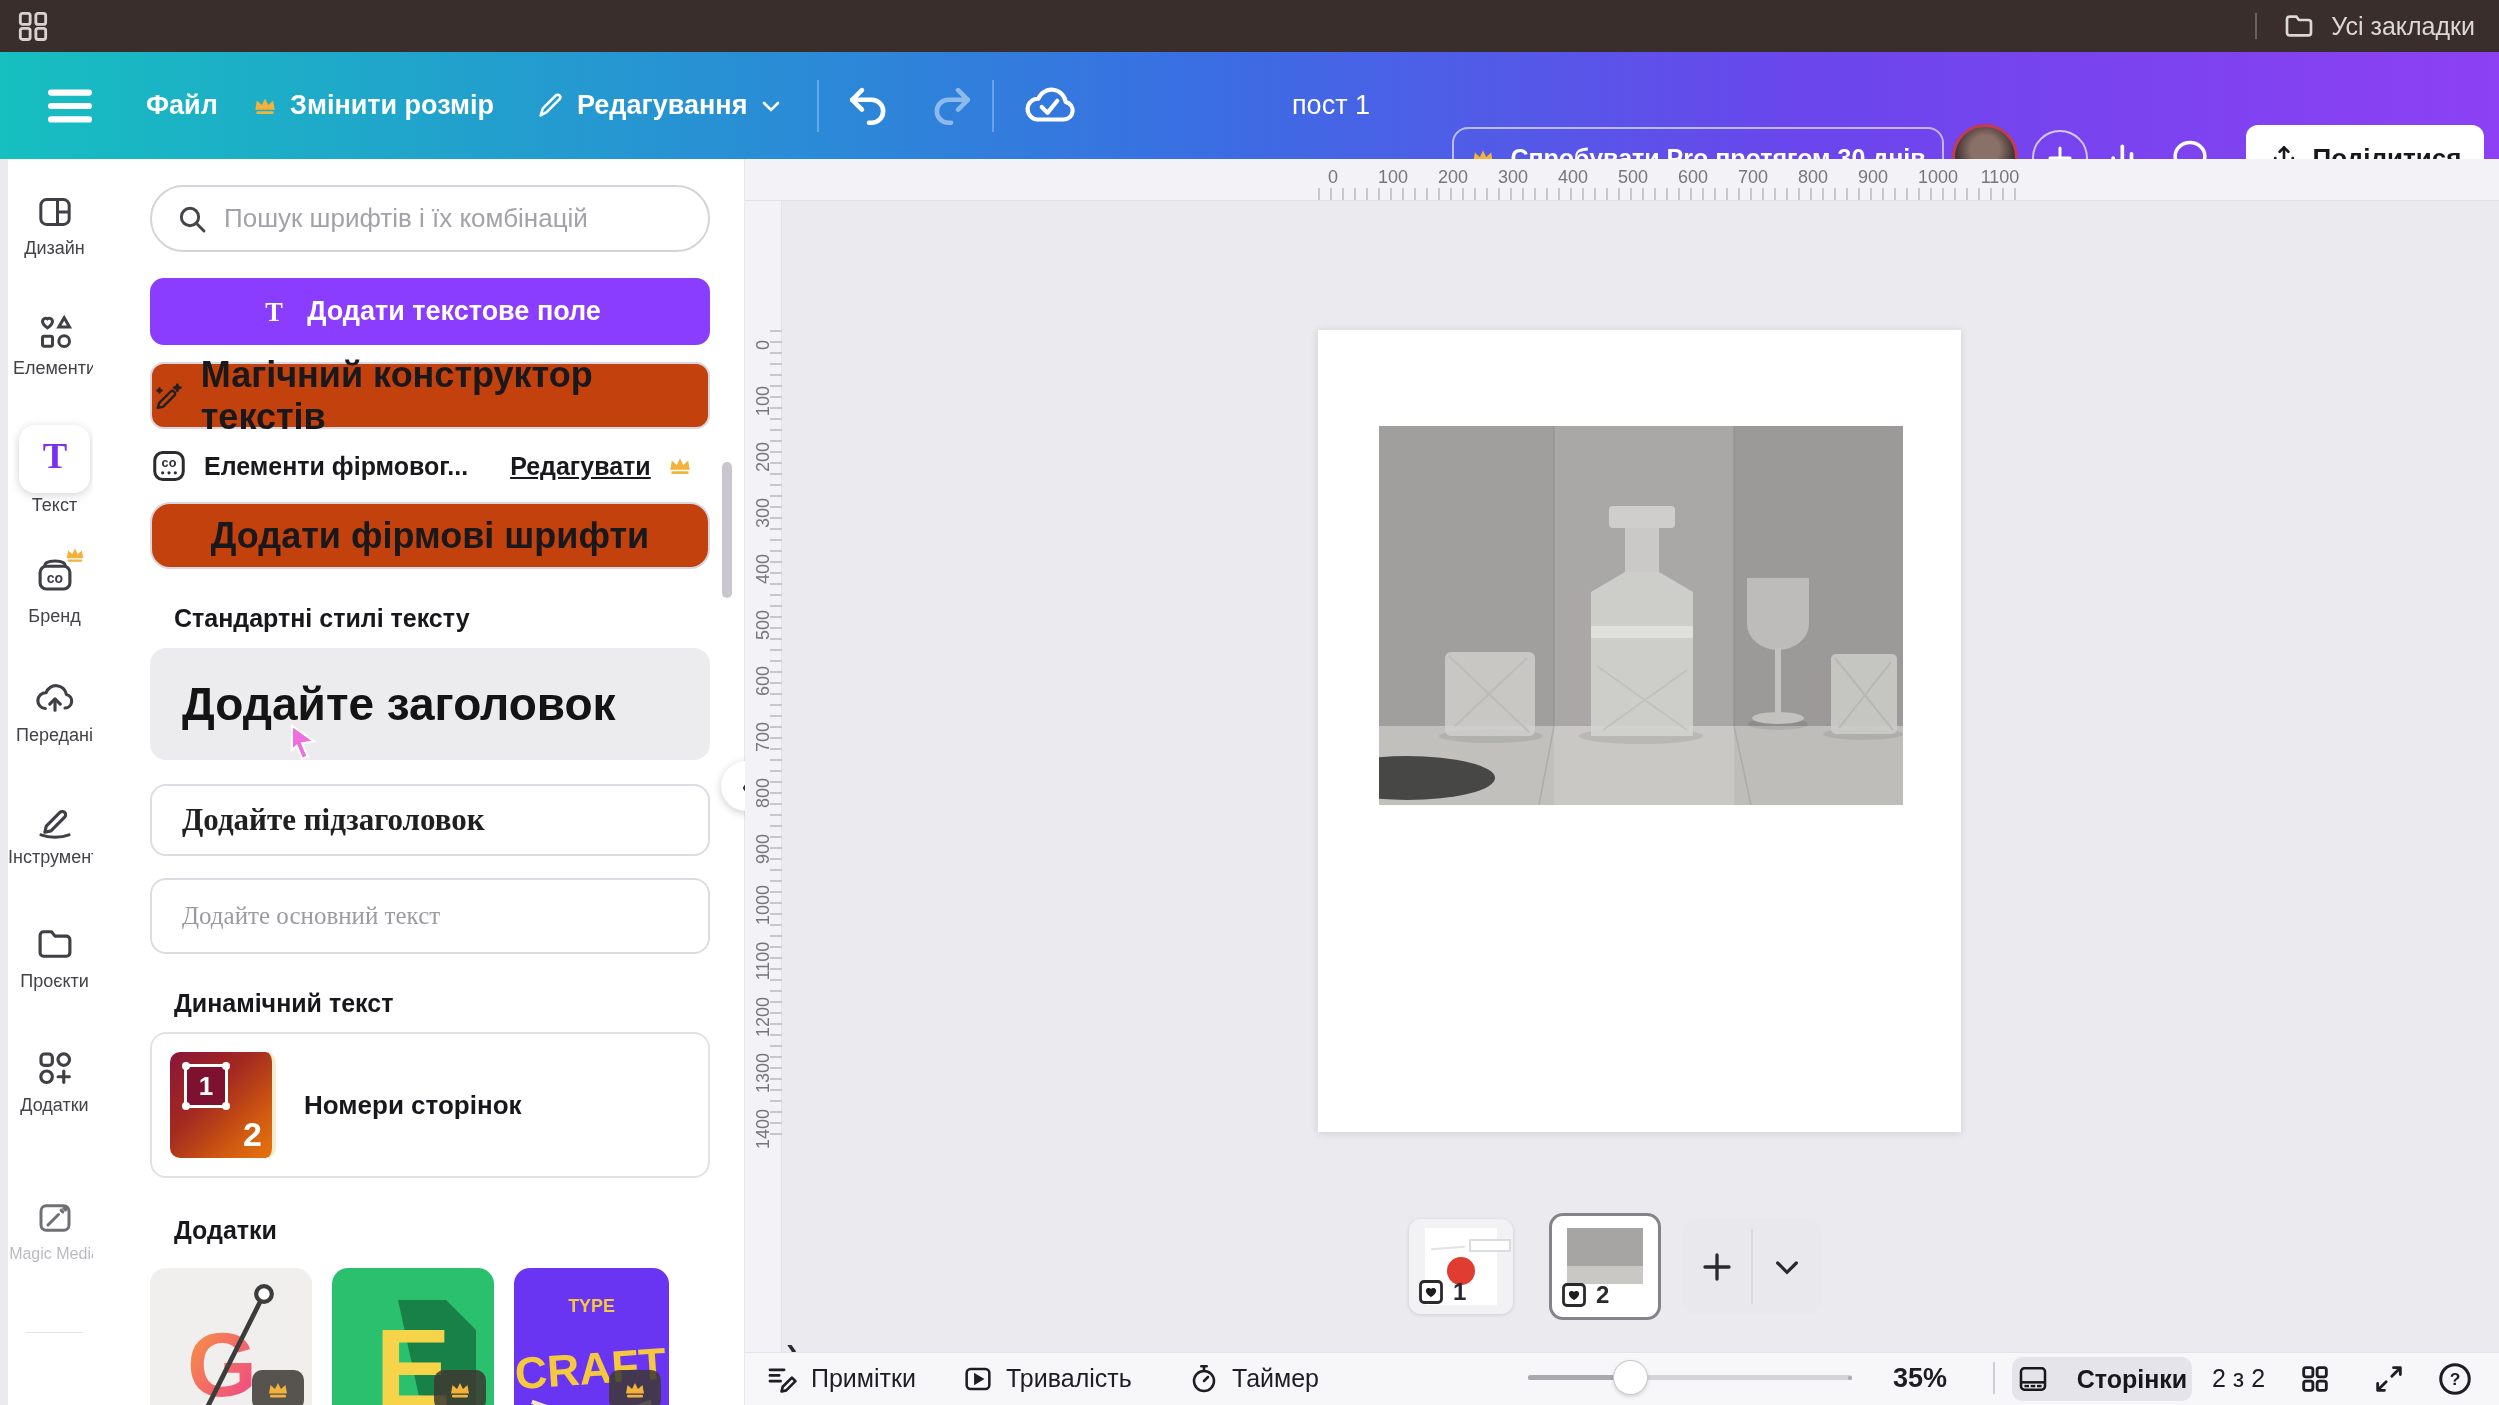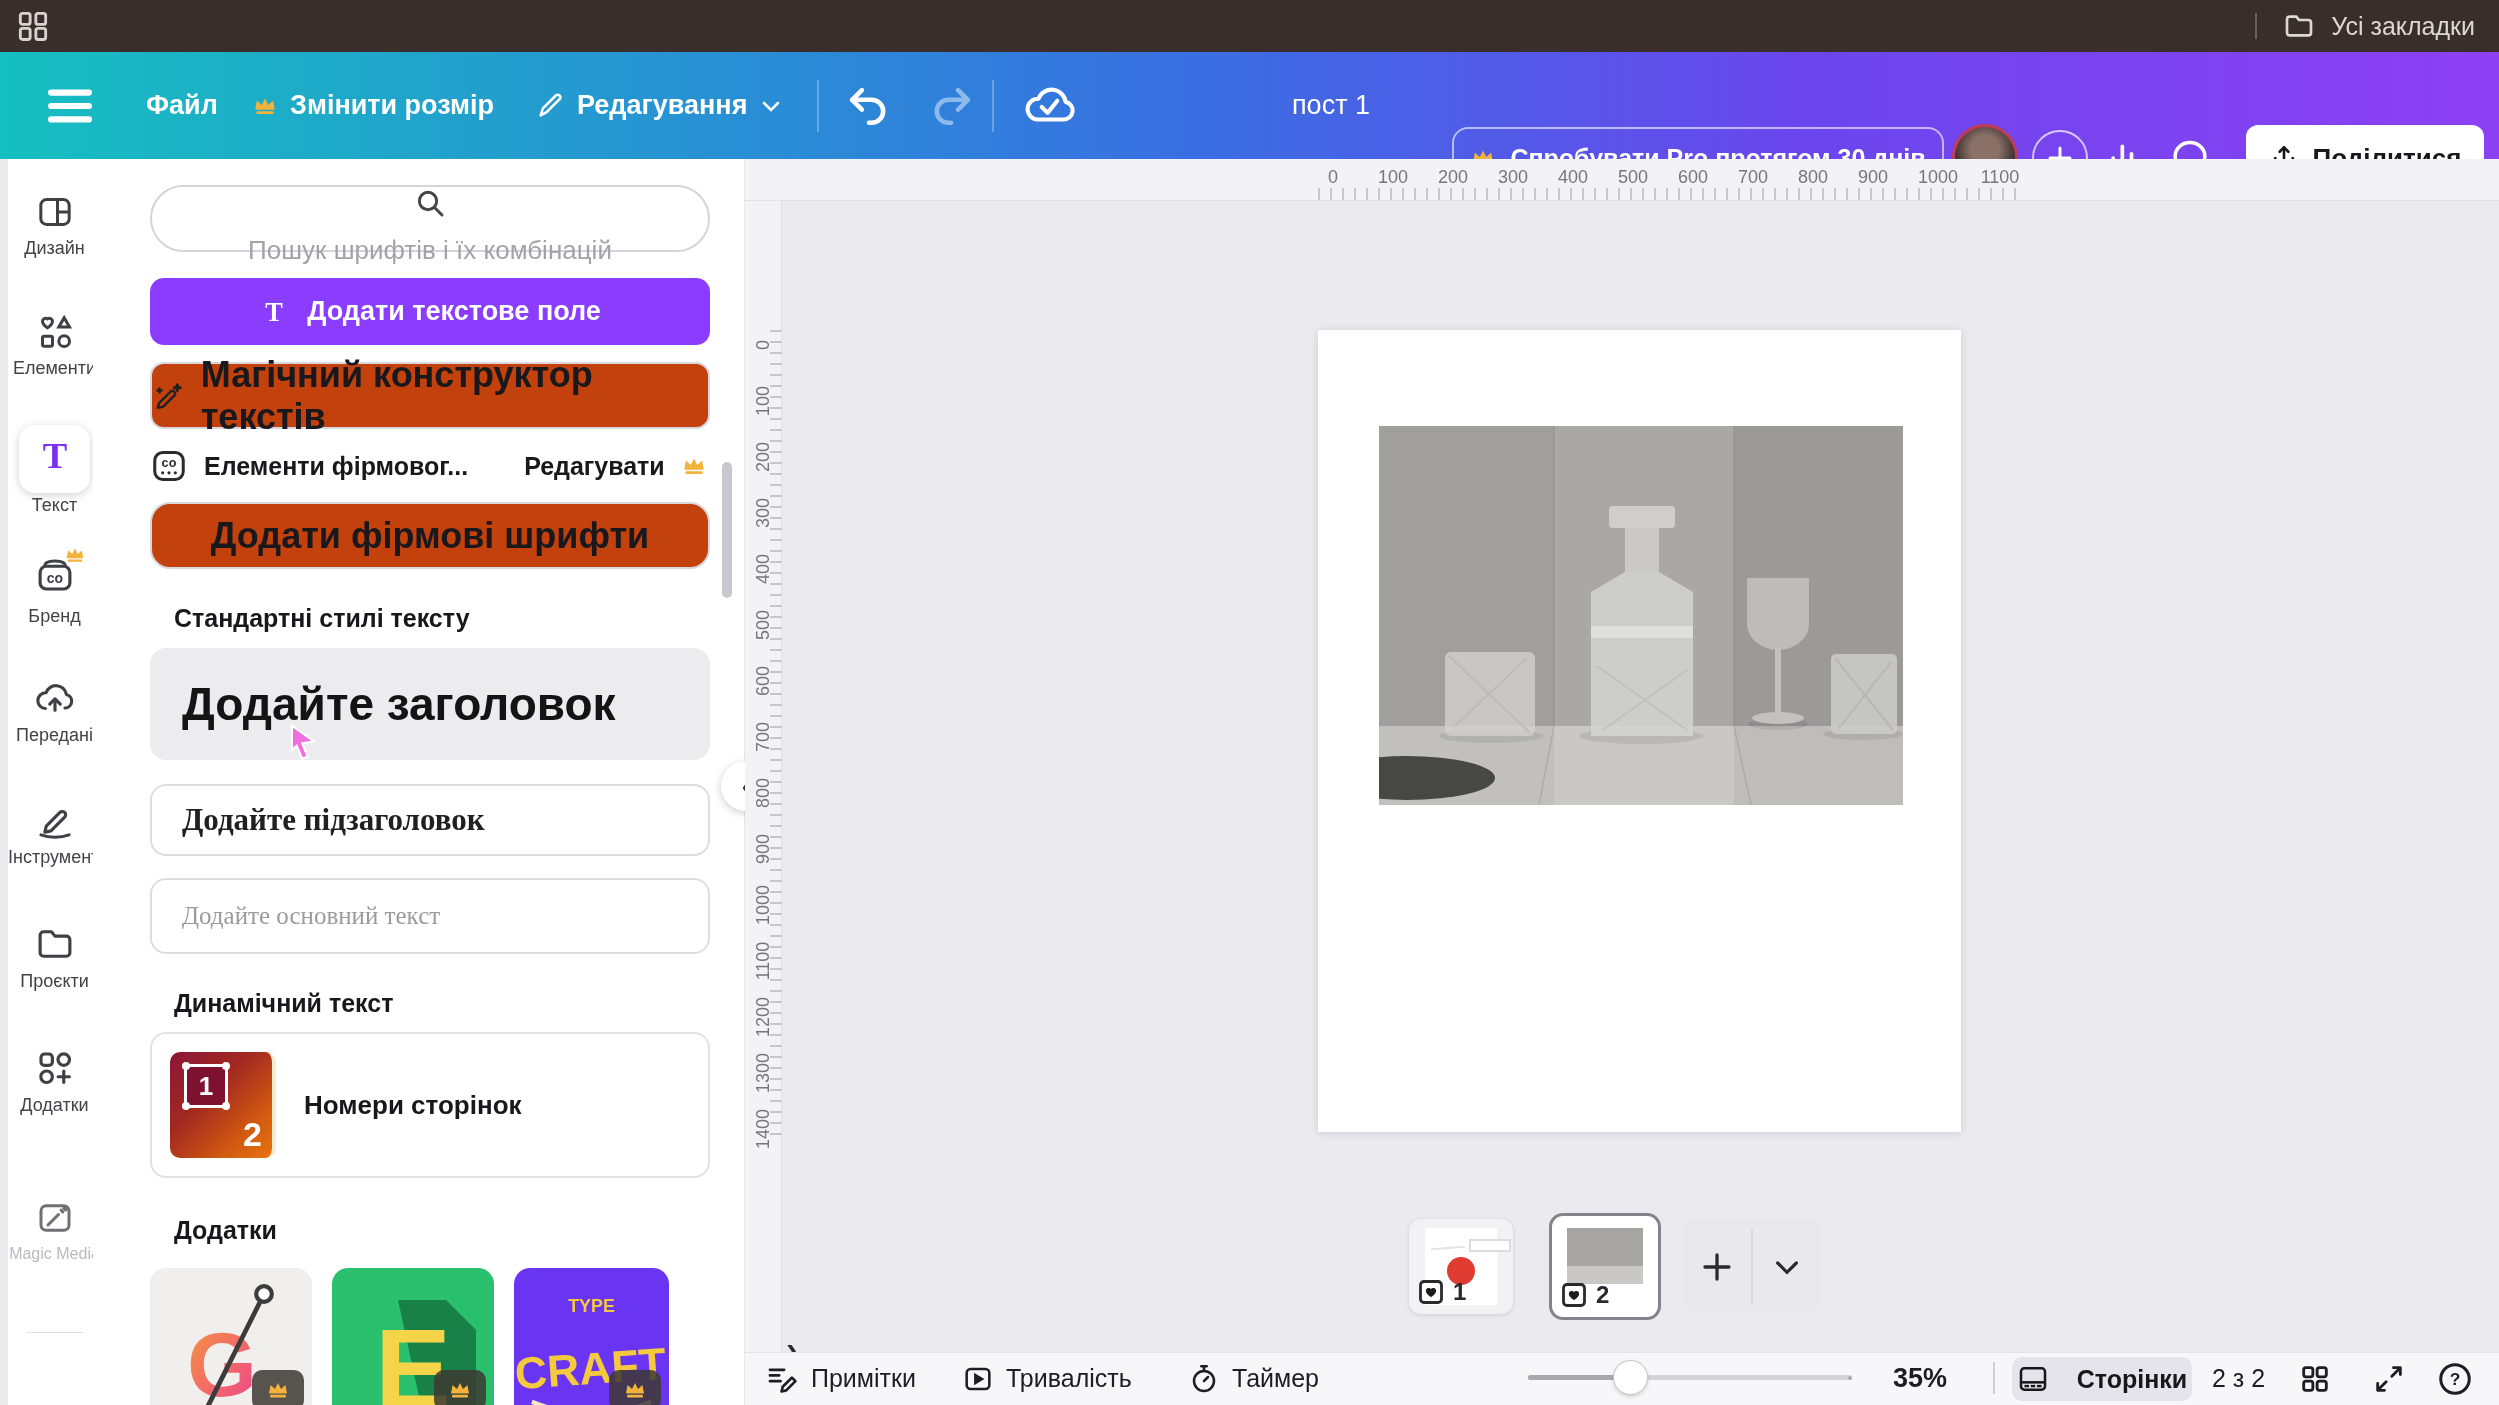--- a/index.html
+++ b/index.html
@@ -32,28 +32,28 @@
   #sidebar{left:8px;top:159px;width:93px;height:1246px;background:#fff;}
   .sb-item{position:absolute;left:0;width:93px;text-align:center;color:#424248;cursor:pointer;}
   .sb-item .lbl{display:block;font-size:18px;margin-top:6px;white-space:nowrap;}
   .sb-item svg{margin:0 auto;}
   .sb-active-tile{position:absolute;left:11px;width:71px;height:68px;background:#fff;border-radius:16px;box-shadow:0 2px 10px rgba(0,0,0,.18);}
   #sb-divider{left:18px;top:1173px;width:57px;height:1px;background:#e2e1e6;}
 
   
   #panel{left:93px;top:159px;width:652px;height:1246px;background:#fff;border-right:1px solid #e8e7ec;}
   .pan{position:absolute;left:57px;width:560px;}
-  #search-box{top:26px;height:67px;border:2px solid #d6d4da;border-radius:34px;display:flex;align-items:center;gap:16px;padding:0 24px;color:#a4a2a9;font-size:26px;background:#fff;flex-direction:column;}
+  #search-box{top:26px;height:67px;border:2px solid #d6d4da;border-radius:34px;display:flex;align-items:center;gap:16px;padding:0 24px;color:#a4a2a9;font-size:26px;background:#fff;}
   #add-text-btn{top:119px;height:67px;background:#8b3dff;border-radius:14px;color:#fff;font-weight:bold;font-size:27px;
     display:flex;align-items:center;justify-content:center;gap:18px;}
   .white-btn{height:67px;background:#c2410c;border:2px solid #d9d7dd;border-radius:14px;color:#18181d;font-weight:bold;font-size:36px;
     display:flex;align-items:center;justify-content:center;gap:16px;}
   #brand-row{top:285px;height:44px;display:flex;align-items:center;gap:16px;}
   #brand-row .ttl{font-weight:bold;font-size:25px;color:#18181d;}
-  #brand-row .edit{font-weight:bold;font-size:25px;color:#18181d;margin-left:40px;cursor:pointer;}
+  #brand-row .edit{font-weight:bold;font-size:25px;color:#18181d;margin-left:26px;cursor:pointer;text-decoration:underline;}
   .section-h{font-weight:bold;font-size:25px;color:#17171c;margin-left:24px;}
   .style-card{border:2px solid #dedce2;border-radius:16px;background:#fff;display:flex;align-items:center;padding:16px 30px;cursor:pointer;}
   #card-heading{top:489px;height:112px;background:#ececee;border-color:#ececee;font-size:46px;font-weight:bold;color:#141414;}
   #card-subheading{top:625px;height:72px;font-family:"Liberation Serif",serif;font-size:31px;font-weight:bold;color:#202020;}
   #card-body{top:719px;height:76px;font-family:"Liberation Serif",serif;font-size:25px;color:#9c9aa0;}
   #pagenum-card{top:873px;height:146px;border:2px solid #e3e1e6;border-radius:16px;background:#fff;display:flex;align-items:center;gap:28px;padding:0 18px;cursor:pointer;}
   #pagenum-thumb{width:106px;height:106px;border-radius:10px;position:relative;overflow:hidden;
     background:linear-gradient(135deg,#8a1538 0%,#a32a20 40%,#d05a10 75%,#e8730f 100%);border-right:4px solid #f4ecce;}
   #pagenum-thumb .one{position:absolute;left:14px;top:12px;width:44px;height:44px;border:3px solid #fff;color:#fff;
     font-size:26px;font-weight:bold;display:flex;align-items:center;justify-content:center;background:#7e1030;}

